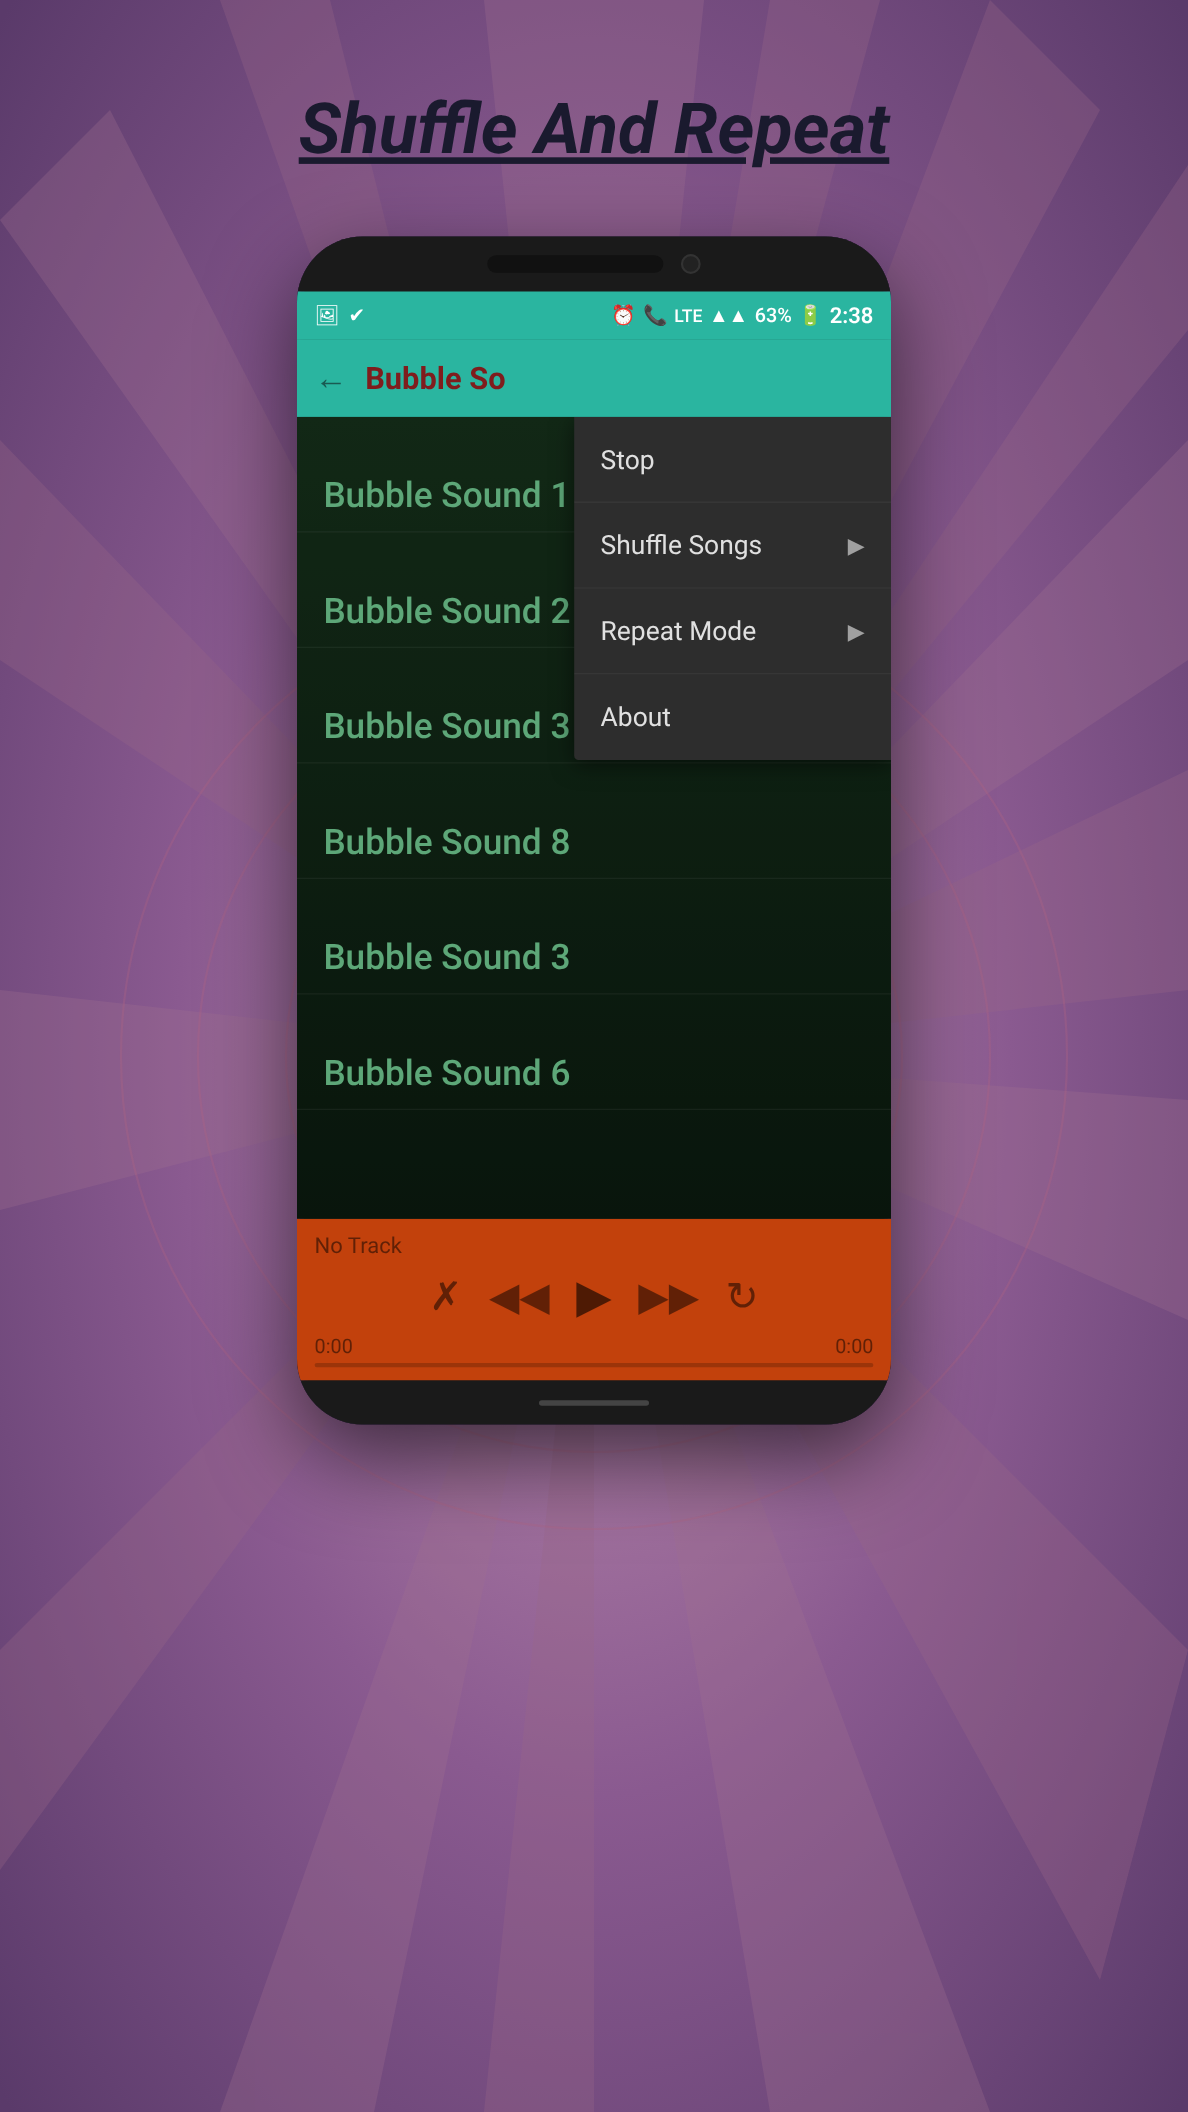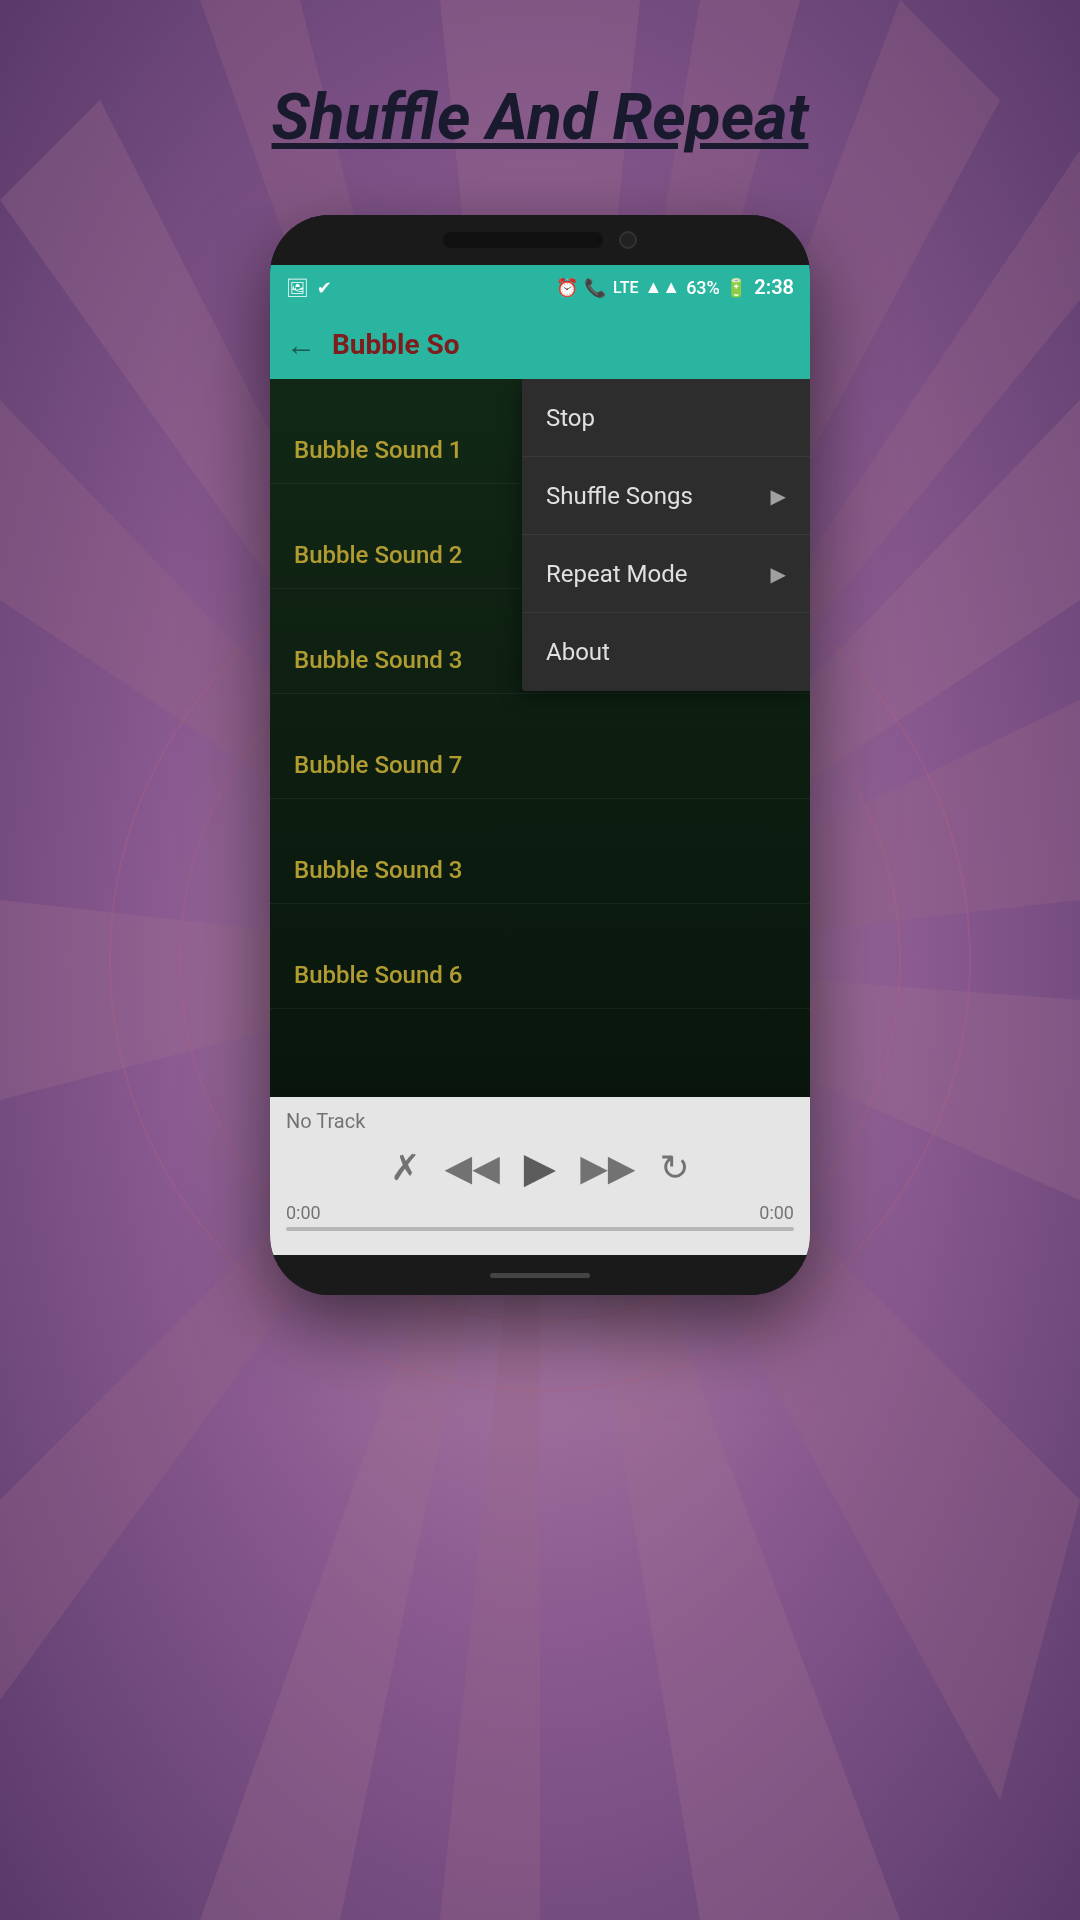--- a/index.html
+++ b/index.html
@@ -133,22 +133,22 @@
     }
     .song-item {
       height: 105px;
       display: flex;
       align-items: center;
       padding: 0 24px;
       border-bottom: 1px solid rgba(255,255,255,0.08);
       cursor: pointer;
     }
     .song-item-text {
-      color: #fde047;
-      font-size: 24px;
+      color: #86efac;
+      font-size: 32px;
       font-weight: 500;
       margin-top: 38px;
     }
 
     
     .dropdown-overlay {
       position: absolute;
       top: 0; left: 0; right: 0; bottom: 0;
       background: rgba(0,0,0,0.3);
       z-index: 5;
@@ -181,23 +181,23 @@
       color: #e0e0e0;
       font-size: 24px;
     }
     .dropdown-arrow {
       color: #a0a0a0;
       font-size: 20px;
     }
 
     
     .bottom-player {
-      background: #e5e5e5;
+      background: #c2410c;
       flex-shrink: 0;
-      padding: 12px 16px 20px;
+      padding: 12px 16px 8px;
     }
     .track-name {
       color: rgba(0,0,0,0.5);
       font-size: 20px;
       margin-bottom: 10px;
     }
     .player-controls {
       display: flex;
       align-items: center;
       justify-content: center;
@@ -348,21 +348,21 @@
       <div class="song-item">
         <span class="song-item-text">Bubble Sound 1</span>
       </div>
       <div class="song-item">
         <span class="song-item-text">Bubble Sound 2</span>
       </div>
       <div class="song-item">
         <span class="song-item-text">Bubble Sound 3</span>
       </div>
       <div class="song-item">
-        <span class="song-item-text">Bubble Sound 7</span>
+        <span class="song-item-text">Bubble Sound 8</span>
       </div>
       <div class="song-item">
         <span class="song-item-text">Bubble Sound 3</span>
       </div>
       <div class="song-item">
         <span class="song-item-text">Bubble Sound 6</span>
       </div>
     </div>
 
     <div class="dropdown-overlay"></div>

